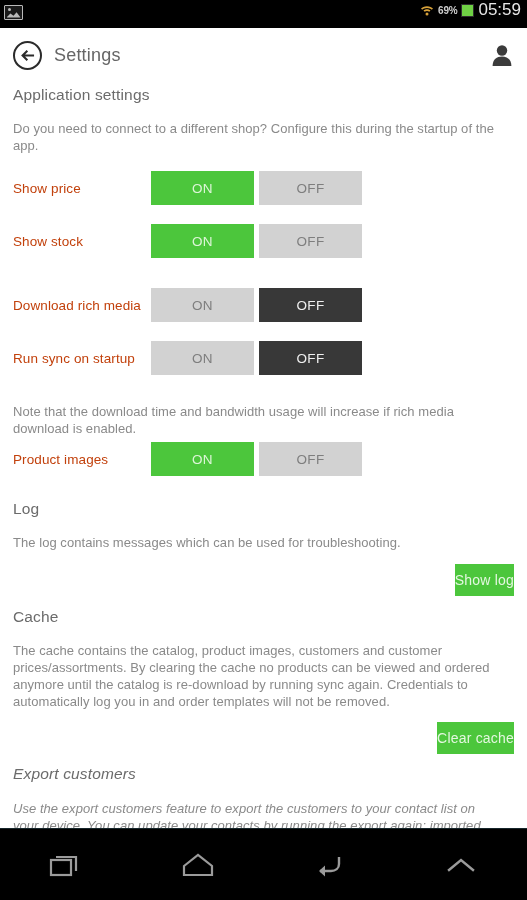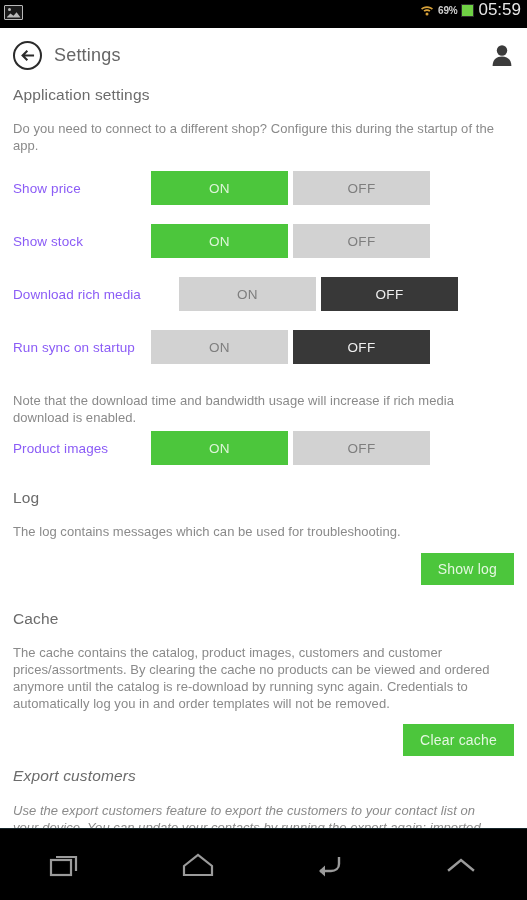--- a/index.html
+++ b/index.html
@@ -81,39 +81,39 @@
   }
   .body-text {
     font-size:13px; color:#8a8a8a; line-height:17px;
     letter-spacing:0.05px;
   }
 
   .toggle-row {
     display:flex; align-items:center; height:34px;
   }
   .toggle-label {
-    font-size:13.5px; color:#8b5cf6; width:138px; flex:none;
+    font-size:13.5px; color:#c2410c; width:138px; flex:none;
     letter-spacing:0.1px;
   }
   .seg { display:flex; }
   .seg-btn {
-    width:137px; height:34px;
+    width:103px; height:34px;
     display:flex; align-items:center; justify-content:center;
     font-size:13.5px; cursor:pointer; letter-spacing:0.4px;
   }
   .seg-btn.on-active    { background:#4cc63c; color:#ddf5d8; }
   .seg-btn.on-inactive  { background:#d2d2d2; color:#7e7e7e; }
   .seg-btn.off-active   { background:#383838; color:#efefef; }
   .seg-btn.off-inactive { background:#d2d2d2; color:#7e7e7e; }
   .seg-gap { width:5px; flex:none; }
 
   .action-row { display:flex; justify-content:flex-end; }
   .action-btn {
     background:#4cc63c; color:#e4f7e0;
-    height:32px; padding:0 17px;
+    height:32px; padding:0 0;
     display:flex; align-items:center; justify-content:center;
     font-size:14px; cursor:pointer; letter-spacing:0.2px;
   }
 
   
   .navbar {
     position:absolute; left:0; bottom:0; width:527px; height:72px;
     background:#000000; display:flex; align-items:center;
     border-top:1px solid #16262b;
   }
@@ -175,21 +175,21 @@
 
     <div class="toggle-row" style="margin-top:19px;">
       <div class="toggle-label">Show stock</div>
       <div class="seg">
         <div class="seg-btn on-active">ON</div>
         <div class="seg-gap"></div>
         <div class="seg-btn off-inactive">OFF</div>
       </div>
     </div>
 
-    <div class="toggle-row" style="margin-top:19px;gap:28px;">
+    <div class="toggle-row" style="margin-top:30px;">
       <div class="toggle-label">Download rich media</div>
       <div class="seg">
         <div class="seg-btn on-inactive">ON</div>
         <div class="seg-gap"></div>
         <div class="seg-btn off-active">OFF</div>
       </div>
     </div>
 
     <div class="toggle-row" style="margin-top:19px;">
       <div class="toggle-label">Run sync on startup</div>
@@ -213,21 +213,21 @@
   </div>
 
   <div style="margin-top:24px;">
     <div class="section-head">Log</div>
     <div class="body-text" style="margin-top:16px;">The log contains messages which can be used for troubleshooting.</div>
     <div class="action-row" style="margin-top:13px;">
       <div class="action-btn">Show log</div>
     </div>
   </div>
 
-  <div style="margin-top:25px;">
+  <div style="margin-top:12px;">
     <div class="section-head">Cache</div>
     <div class="body-text" style="margin-top:16px; max-width:488px;">The cache contains the catalog, product images, customers and customer prices/assortments. By clearing the cache no products can be viewed and ordered anymore until the catalog is re-download by running sync again. Credentials to automatically log you in and order templates will not be removed.</div>
     <div class="action-row" style="margin-top:12px;">
       <div class="action-btn">Clear cache</div>
     </div>
   </div>
 
   <div style="margin-top:11px;font-style:italic;">
     <div class="section-head">Export customers</div>
     <div class="body-text" style="margin-top:17px; max-width:490px;">Use the export customers feature to export the customers to your contact list on your device. You can update your contacts by running the export again; imported contacts will be overwritten in this case.</div>

